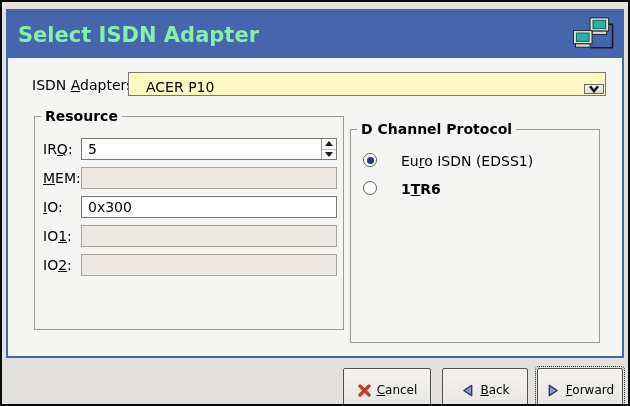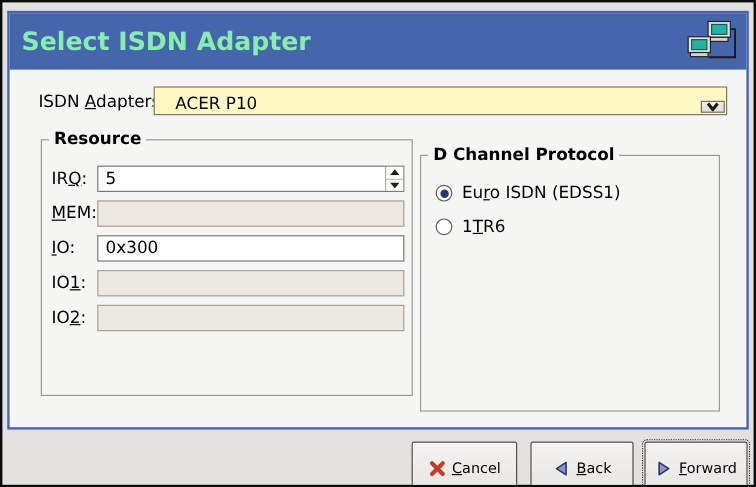--- a/index.html
+++ b/index.html
@@ -47,21 +47,21 @@
   .field{position:absolute;left:46px;width:256px;height:22px;border:1px solid var(--field-border);
          background:#fff;display:flex;align-items:stretch;}
   .field input{flex:1;border:none;outline:none;background:transparent;
                font:14px "DejaVu Sans","Liberation Sans",sans-serif;padding-left:6px;min-width:0;}
   .field.disabled{background:var(--disabled-bg);border-color:#a7a39b;}
   .spin-col{width:15px;border-left:1px solid #9a9892;display:flex;flex-direction:column;}
   .spin-btn{flex:1;display:flex;align-items:center;justify-content:center;background:#fcfcfb;}
   .spin-btn.up{border-bottom:1px solid #c2c0bb;}
 
   
-  .radio-row{position:absolute;left:12px;display:flex;align-items:center;gap:8px;height:16px;}
+  .radio-row{position:absolute;left:12px;display:flex;gap:24px;height:16px;}
   .radio-circle{width:14px;height:14px;border-radius:50%;background:#fff;border:1px solid #63615c;
                 display:flex;align-items:center;justify-content:center;flex:0 0 auto;}
   .radio-row.selected .radio-circle::after{content:"";width:7px;height:7px;border-radius:50%;
                 background:var(--radio-dot);}
 
   
   .btn{position:absolute;top:366px;height:44px;border:1px solid #53514c;border-radius:2px;
        background:linear-gradient(#f4f3f1,#e7e5e1);display:flex;align-items:center;
        justify-content:center;gap:5px;font-size:12px;cursor:default;}
   .btn-cancel{left:341px;width:88px;}
@@ -157,21 +157,21 @@
       </fieldset>
 
       <fieldset class="dchannel-group">
         <legend>D Channel Protocol</legend>
 
         <div class="radio-row selected" style="top:16px;">
           <span class="radio-circle"></span>
           <span><span>Eu</span><span class="mn">r</span><span>o ISDN (EDSS1)</span></span>
         </div>
 
-        <div class="radio-row" style="top:44px;">
+        <div class="radio-row" style="top:44px;font-weight:bold;">
           <span class="radio-circle"></span>
           <span><span>1</span><span class="mn">T</span><span>R6</span></span>
         </div>
       </fieldset>
 
     </div>
   </div>
 
   <div class="btn btn-cancel">
     <svg width="15" height="15" viewBox="0 0 15 15">

